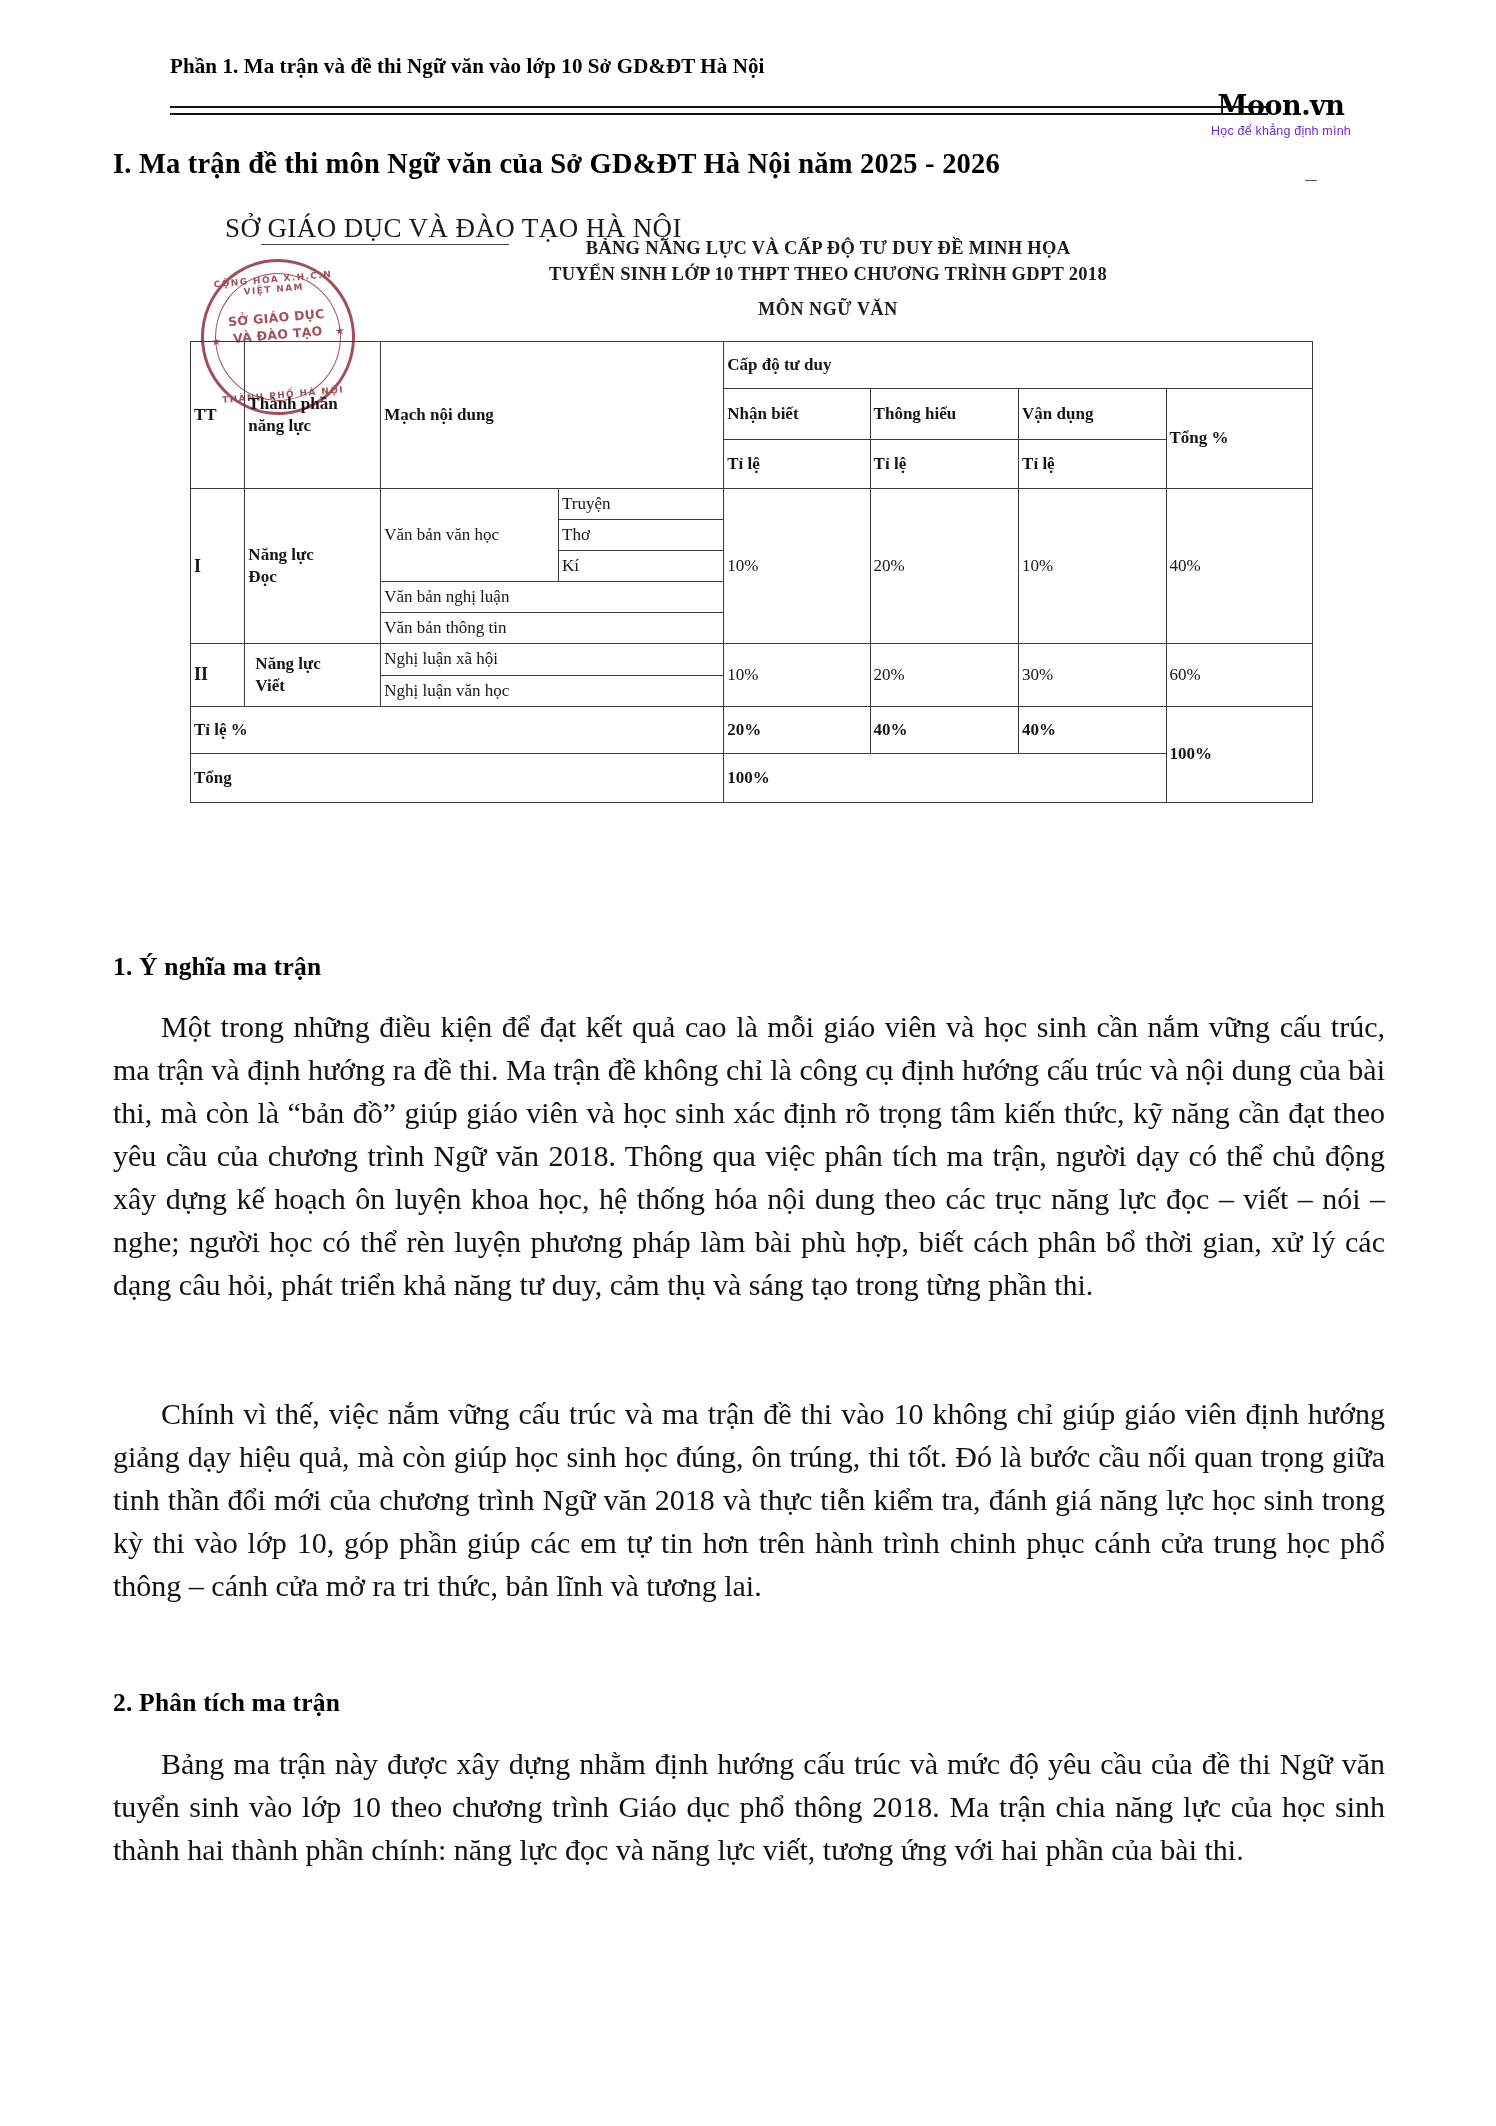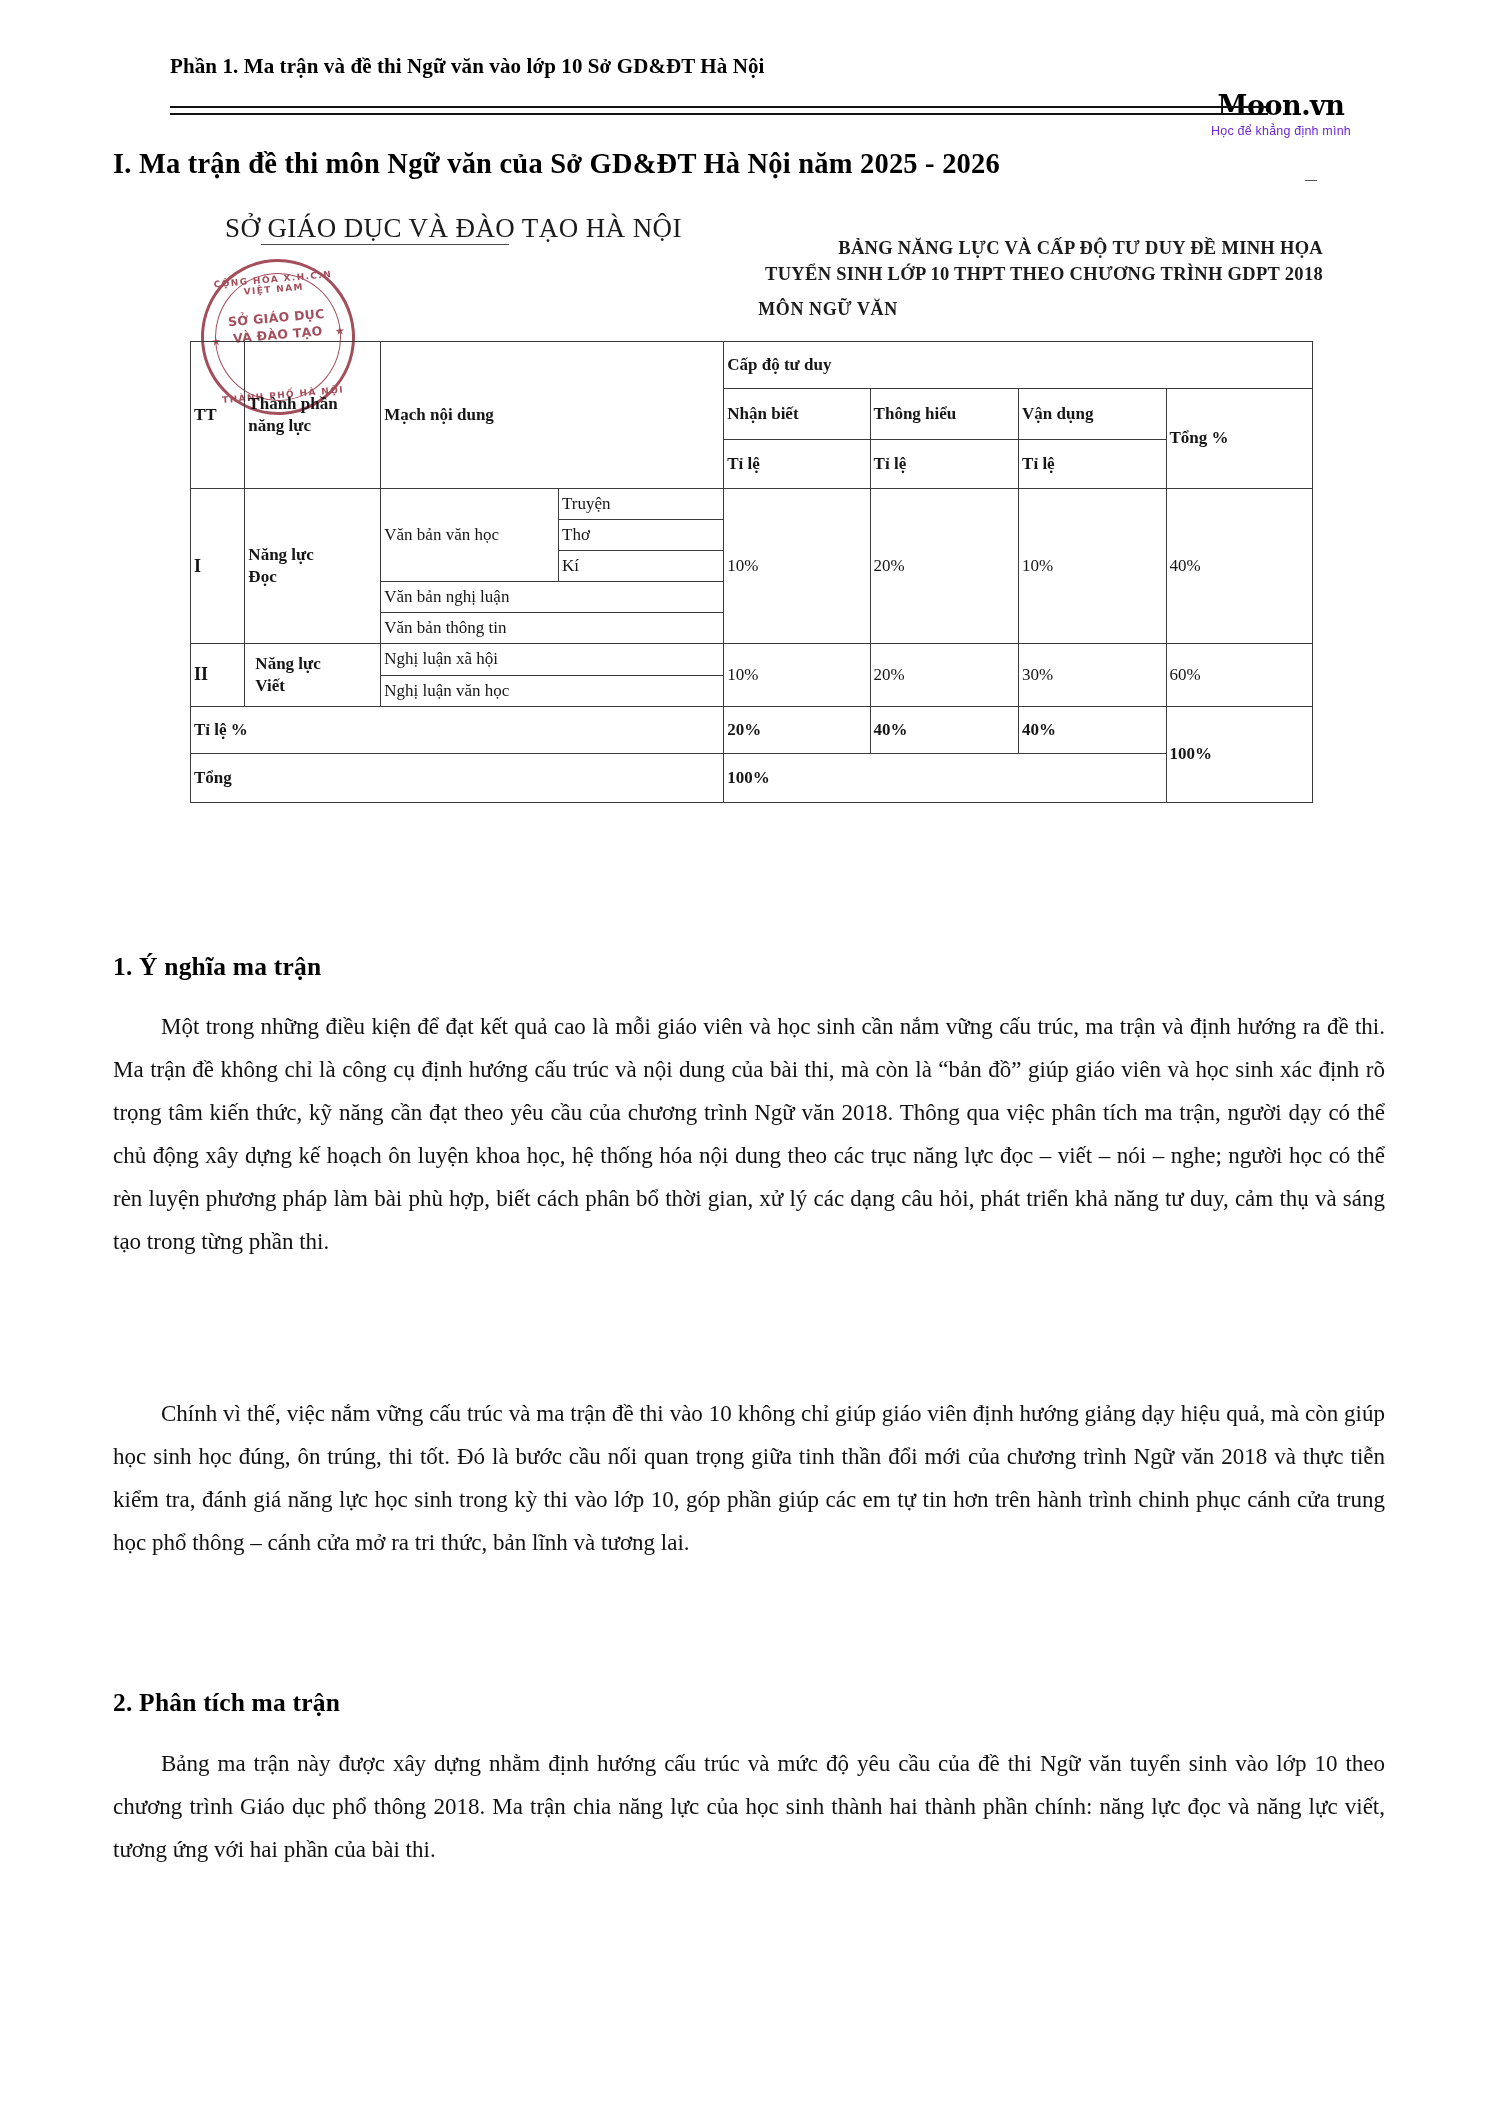--- a/index.html
+++ b/index.html
@@ -164,21 +164,21 @@
     font-size: 11px;
   }
   .stamp-star.left { left: 7px; }
   .stamp-star.right { right: 7px; }
 
   .scan-title {
     position: absolute;
     left: 150px;
     top: 22px;
     width: 990px;
-    text-align: right;
+    text-align: center;
     font-weight: bold;
     font-size: 18.5px;
     line-height: 1.42;
     letter-spacing: 0.3px;
   }
   .scan-subject {
     position: absolute;
     left: 150px;
     top: 86px;
     width: 990px;
@@ -228,21 +228,21 @@
     position: absolute;
     left: 113px;
     font-weight: bold;
     font-size: 25.5px;
     letter-spacing: 0.2px;
   }
   .para {
     position: absolute;
     left: 113px;
     width: 1272px;
-    font-size: 23px;
+    font-size: 30px;
     line-height: 43px;
     text-align: justify;
     text-justify: inter-word;
     text-indent: 48px;
     color: #121212;
   }
   #heading-y-nghia { top: 952px; }
   #para-1          { top: 1005px; }
   #heading-2       { top: 1688px; }
   #para-3          { top: 1742px; }

